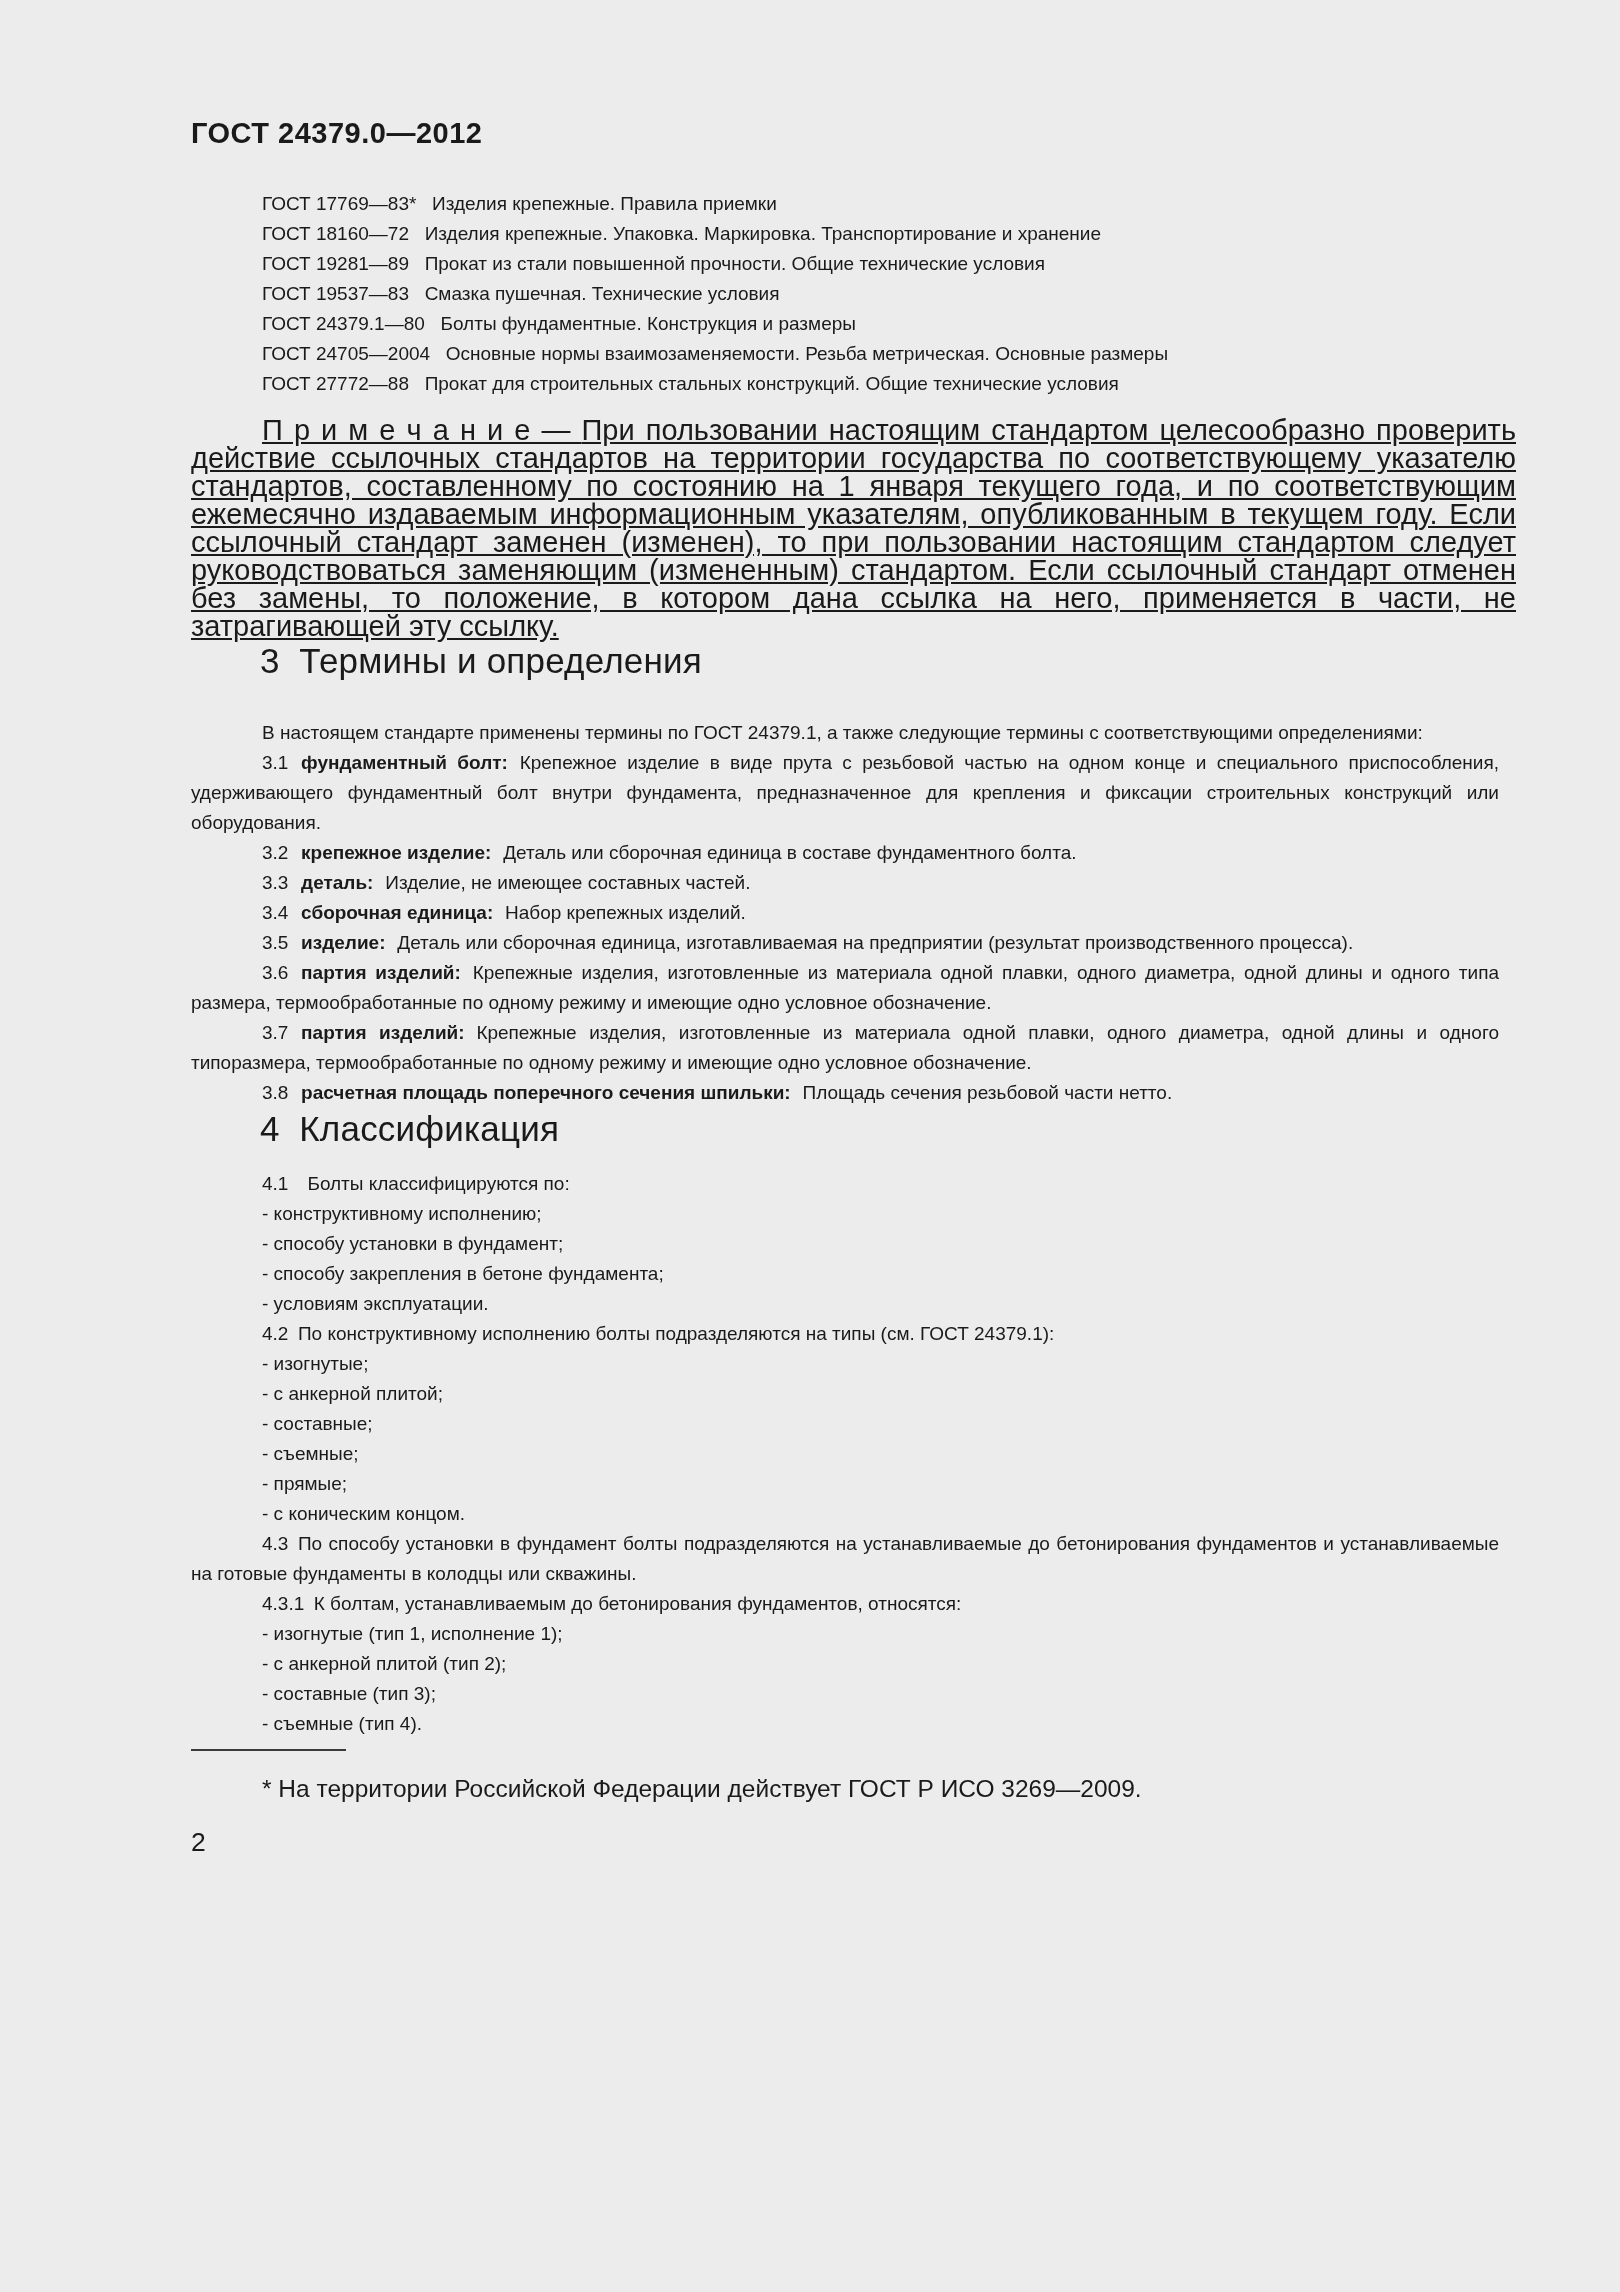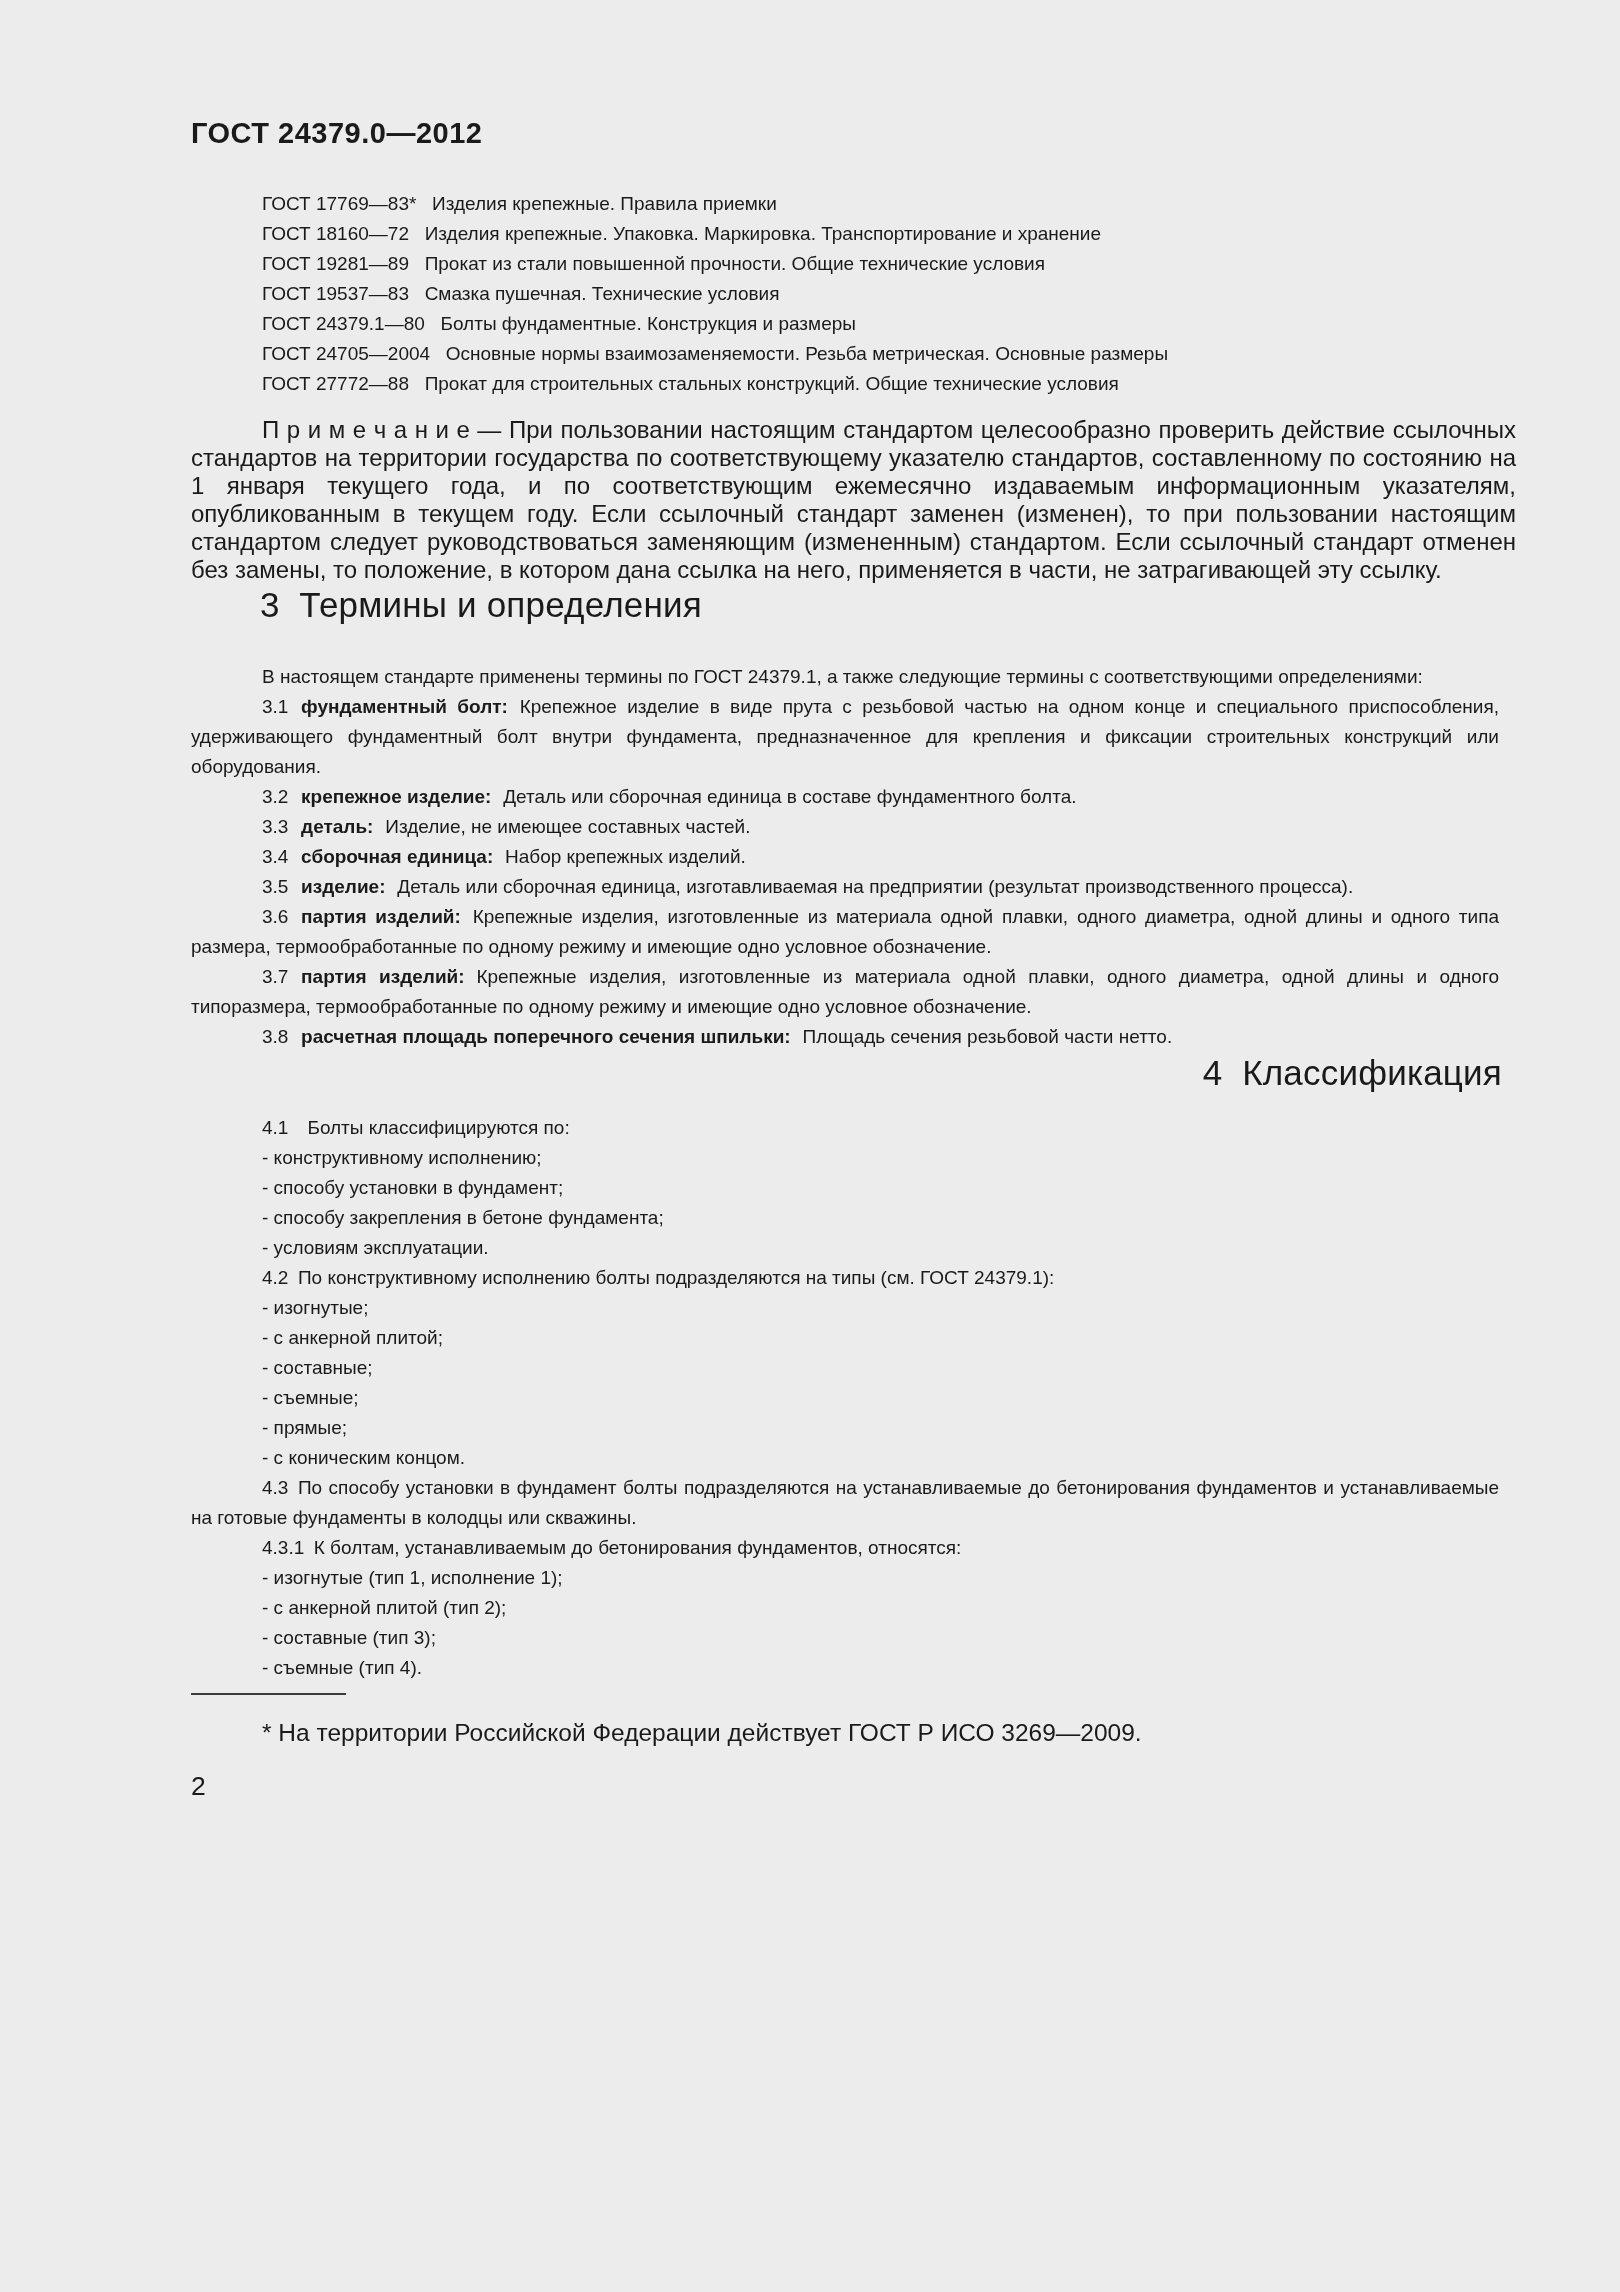--- a/index.html
+++ b/index.html
@@ -31,38 +31,39 @@
     line-height: 30px;
     margin: 0;
     width: 1308px;
     text-align: justify;
     hyphens: manual;
   }
   .indent { text-indent: 71px; }
   .ref-code { margin-right: 15.7px; white-space: nowrap; }
   .note {
     margin: 16.7px 0 0 0;
-    font-size: 24px;
+    font-size: 29px;
     line-height: 28px;
     width: 1325px;
     text-align: justify;
     text-indent: 71px;
     hyphens: manual;
+    text-decoration: underline;
   }
   .note-label { white-space: pre-wrap; }
   h2.sect {
     font-size: 35px;
     font-weight: normal;
     line-height: 41px;
     margin: 0 0 0 69px;
     letter-spacing: 0.2px;
   }
   h2.sect .h-num { margin-right: 19.6px; }
   .h3-gap { margin-top: 32px; }
-  .h4-gap { margin-top: 45px; text-align: right; }
+  .h4-gap { margin-top: 45px; }
   .intro-gap { margin-top: 37px; }
   .s4-gap { margin-top: 20px; }
   .term-num { margin-right: 12.7px; }
   .term-name { margin-right: 11.8px; }
   .footnote-rule {
     margin-top: 10.8px;
     width: 155px;
     height: 0;
     border-top: 2px solid #3a3a3a;
   }

